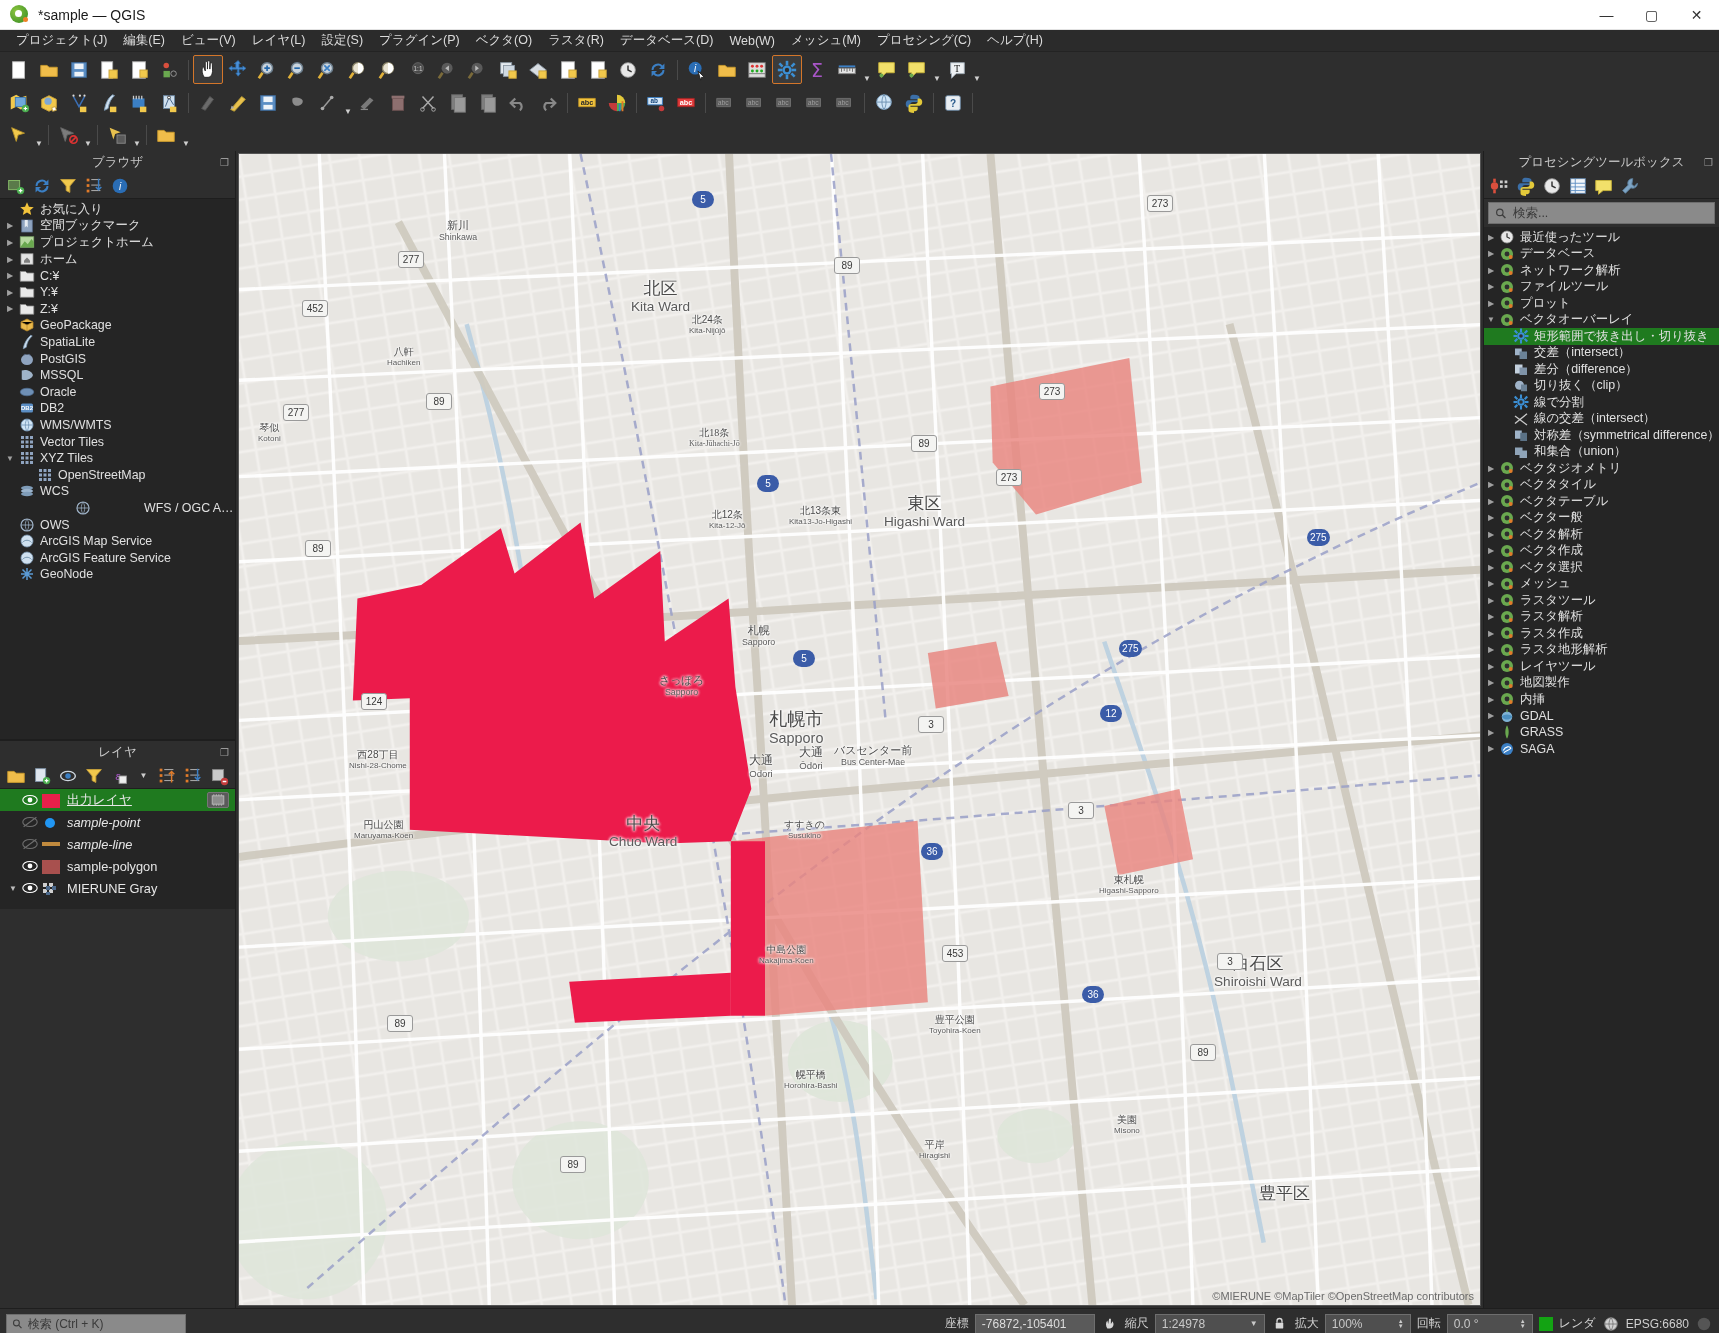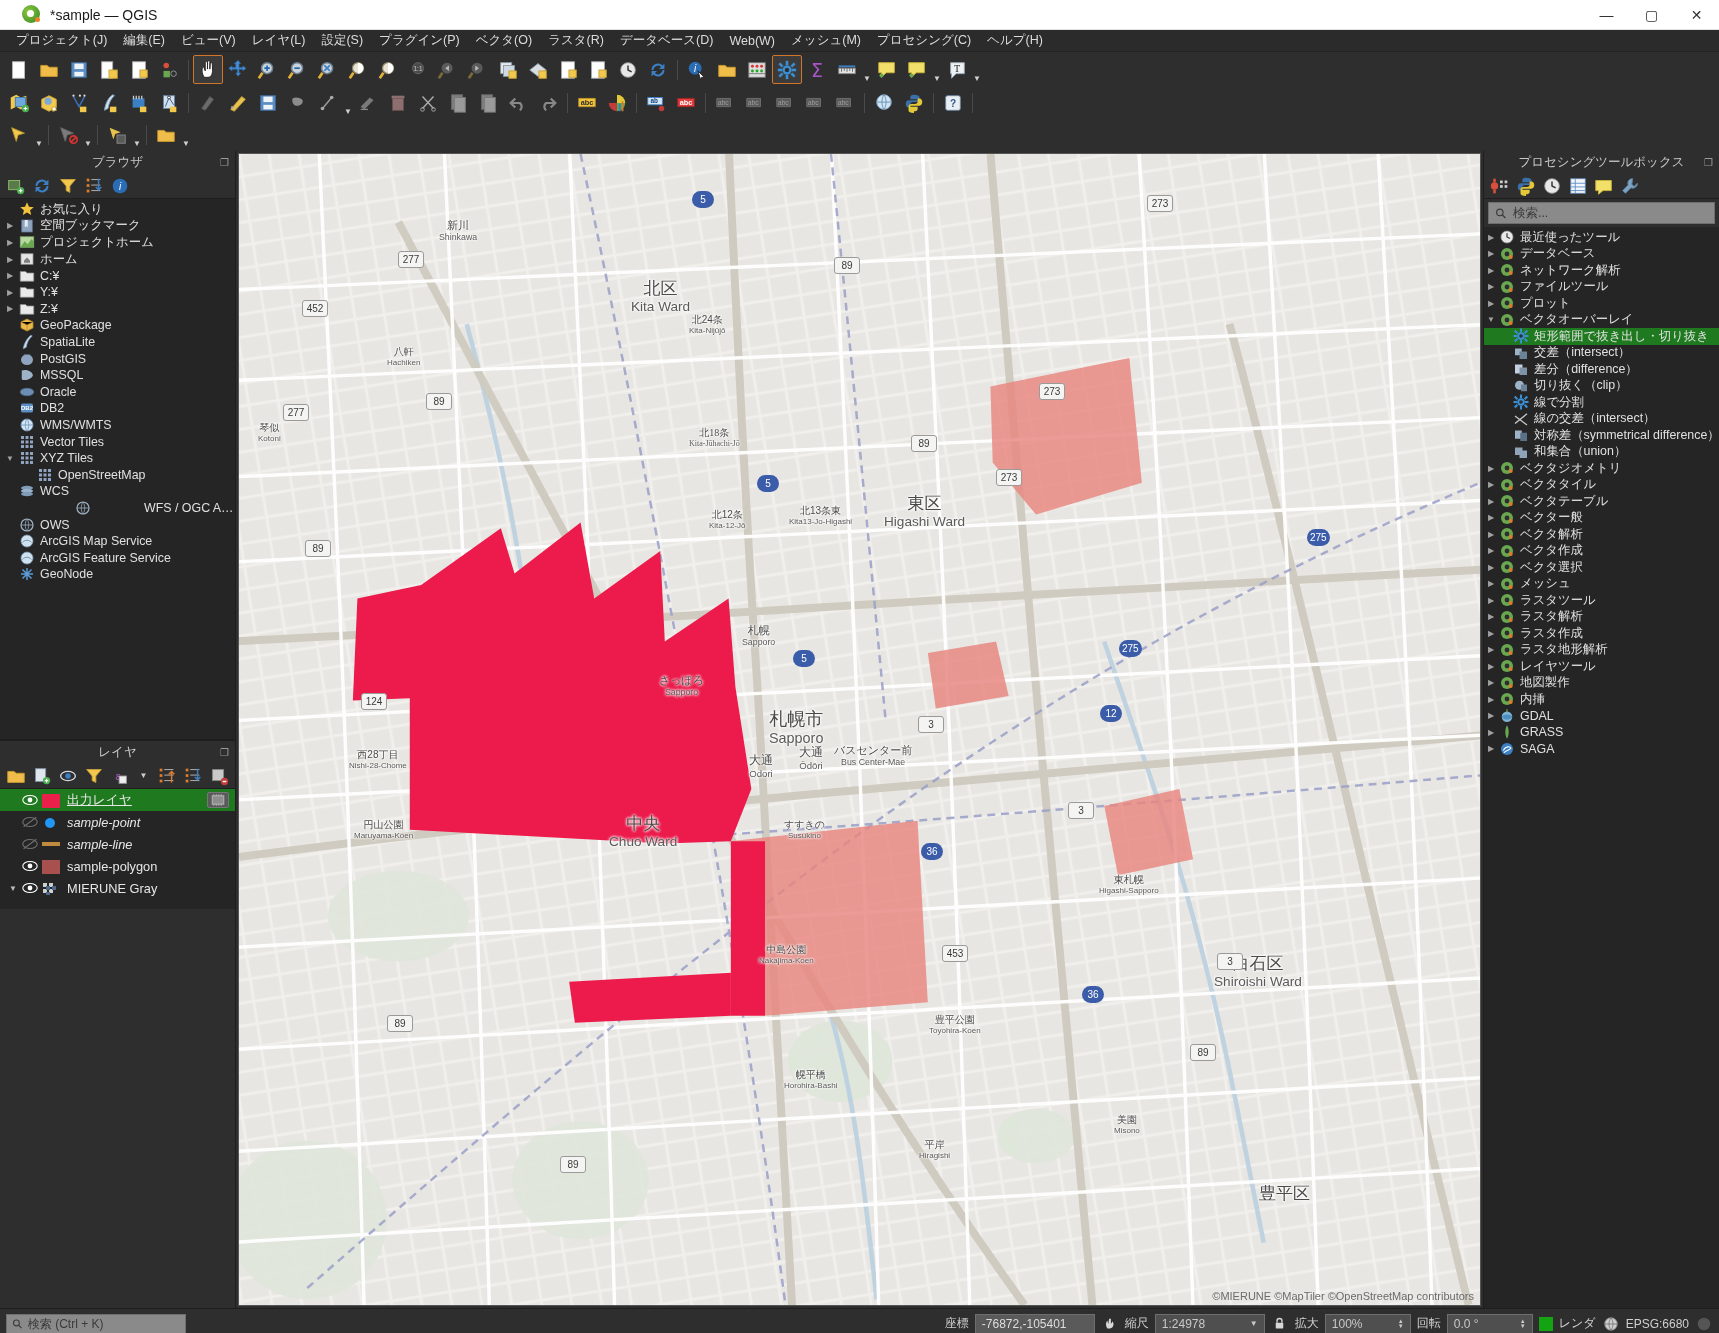--- a/index.html
+++ b/index.html
@@ -2,21 +2,21 @@
 <html><head>
 <meta charset="utf-8">
 <style>
   * { box-sizing: border-box; margin:0; padding:0; }
   html,body { width:1719px; height:1333px; overflow:hidden;
     font-family:"Liberation Sans","DejaVu Sans",sans-serif; }
   body { background:#2e2e2e; color:#d8d8d8; font-size:13px; }
 
   
   #titlebar { height:30px; background:#ffffff; display:flex; align-items:center;
-    border-bottom:1px solid #e2e2e2;padding-left:12px; }
+    border-bottom:1px solid #e2e2e2; }
   #titlebar .app-icon { width:20px; height:20px; margin:0 8px 0 10px; position:relative; }
   #titlebar .app-icon .q {
      width:18px;height:18px;border-radius:50%;
      background:radial-gradient(circle at 35% 35%, #8dc63f 0%, #4c9a2a 70%);
      position:relative; }
   #titlebar .app-icon .q:after{content:"";position:absolute;width:7px;height:7px;border-radius:50%;
      background:#fff;left:5px;top:5px;}
   #titlebar .app-icon .q:before{content:"";position:absolute;width:5px;height:5px;border-radius:50%;
      background:#ef8127;right:0px;bottom:1px;z-index:2;}
   #title-text { color:#1a1a1a; font-size:14px; }

